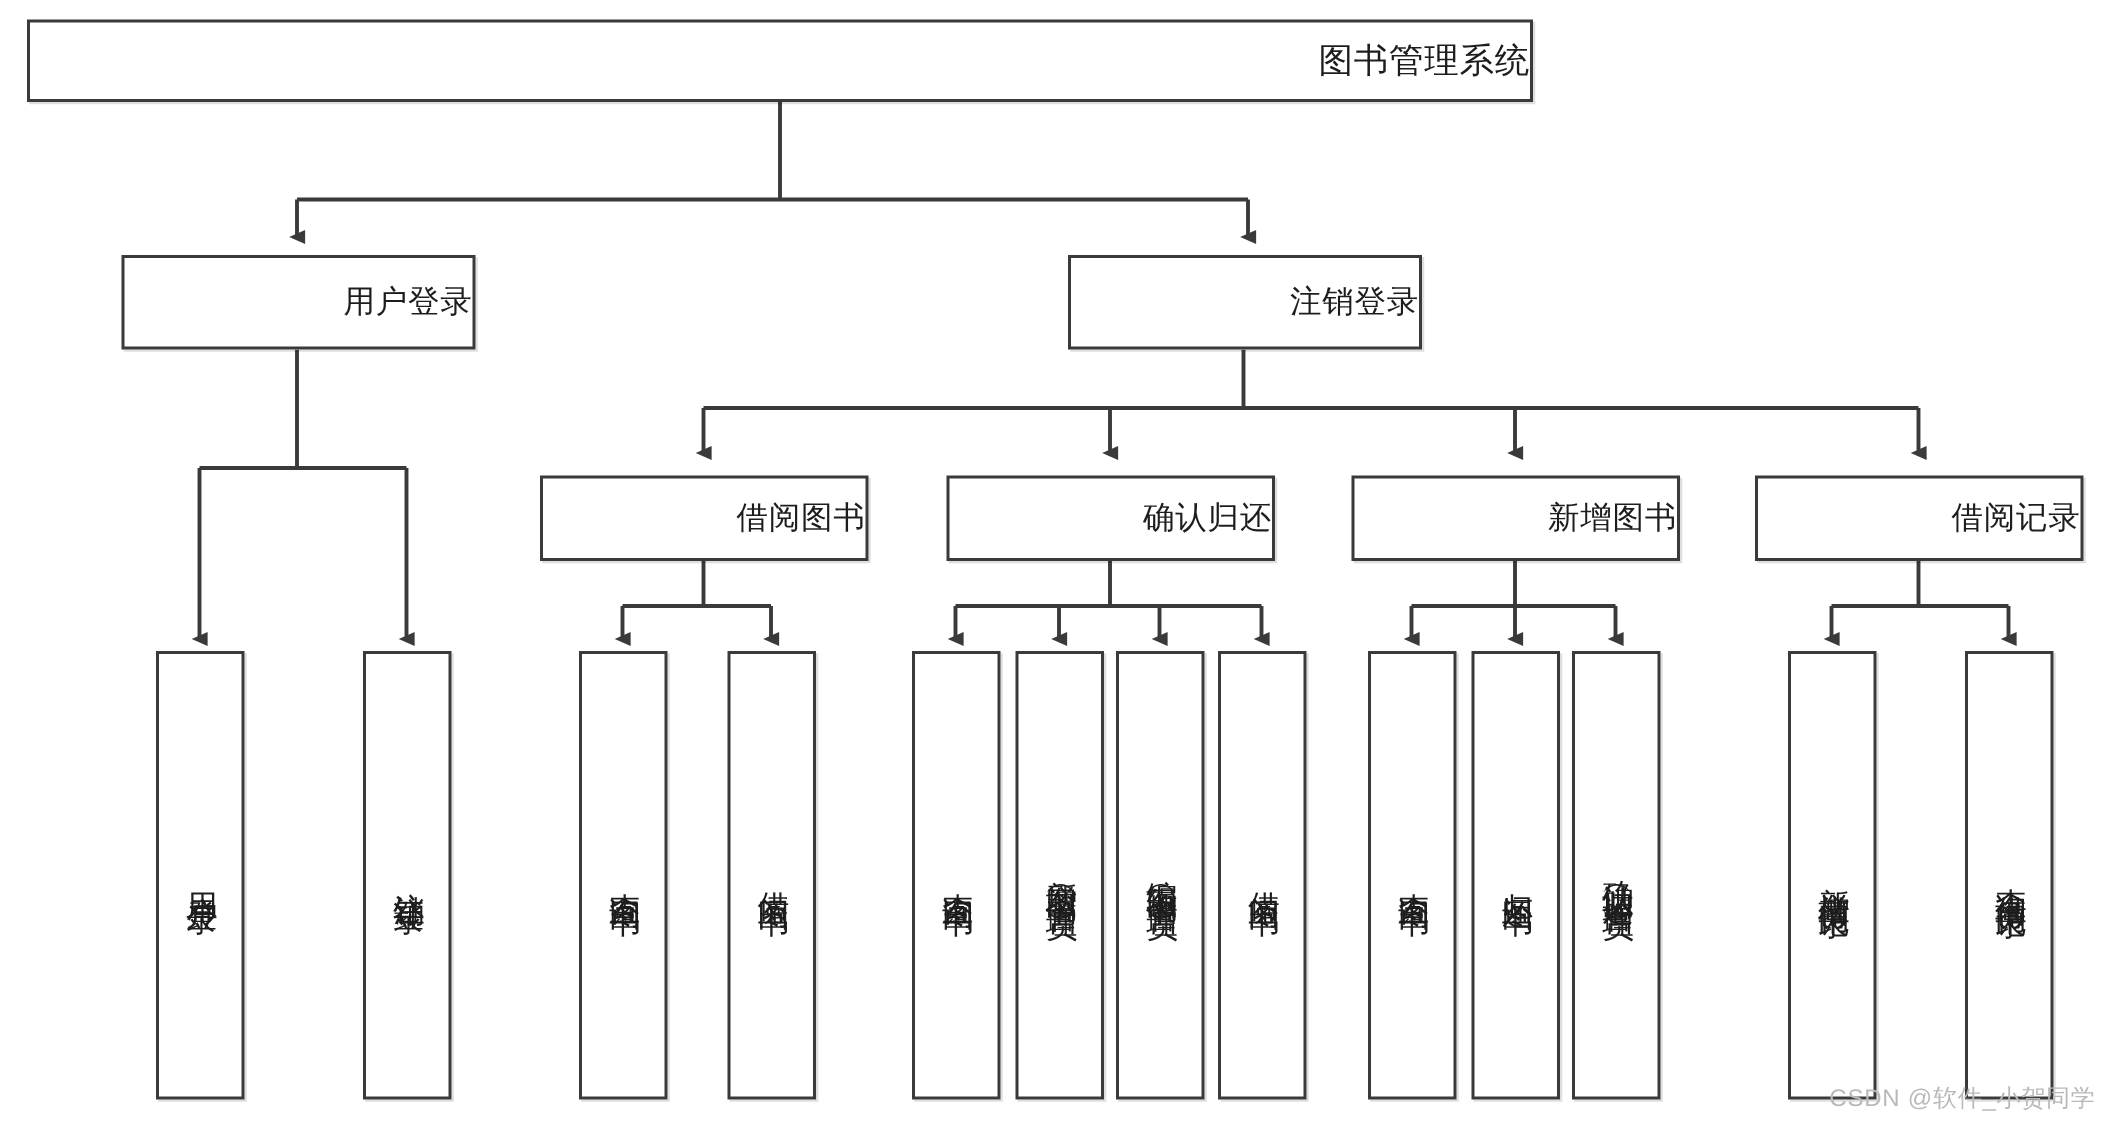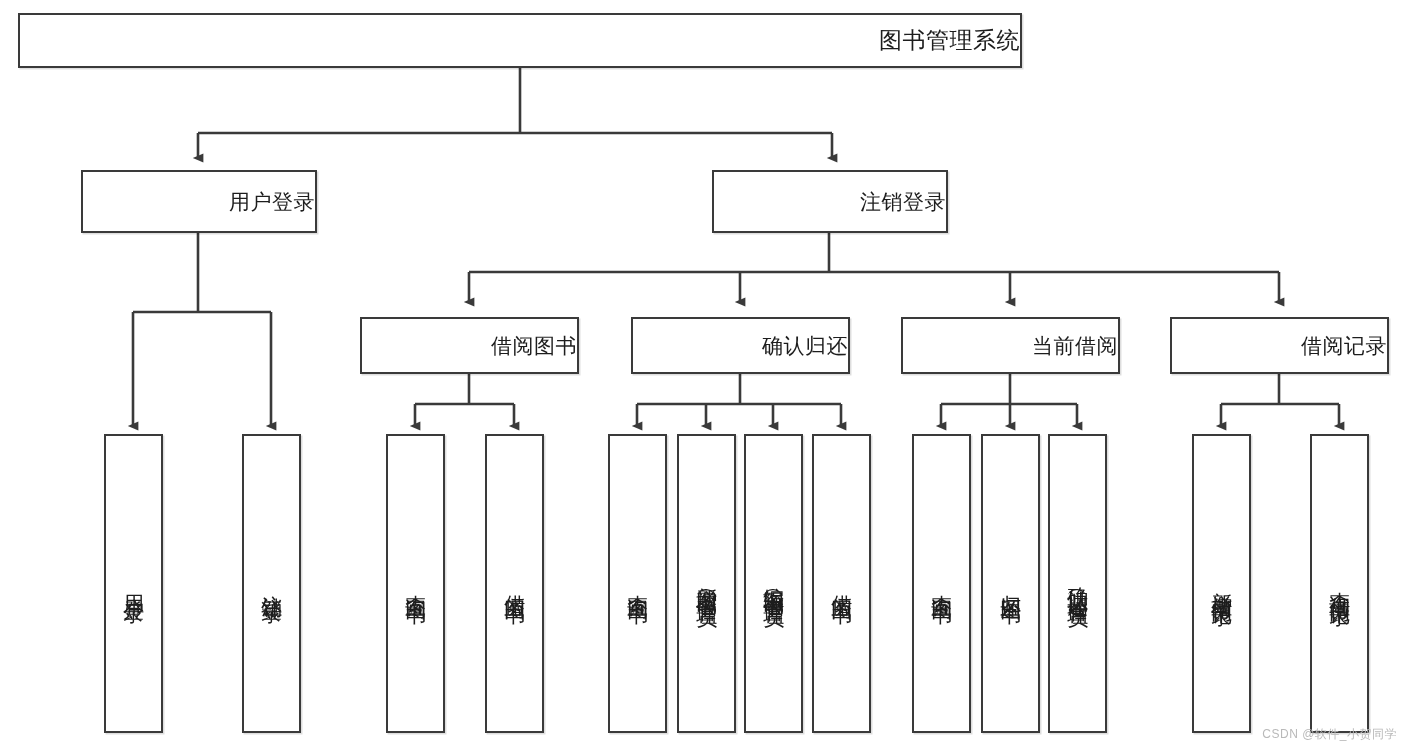--- a/index.html
+++ b/index.html
@@ -59,21 +59,21 @@
     white-space: nowrap;
     max-height: 270px;
   }
   #title-node .label {
     font-size: 23px;
   }
   .watermark {
     position: absolute;
     right: 8px;
     bottom: 4px;
-    font-size: 12px;
+    font-size: 16px;
     color: #b9b9b9;
     white-space: nowrap;
     letter-spacing: 0.5px;
   }
 </style>
 </head>
 <body>
 
 <div id="canvas">
 
@@ -141,21 +141,21 @@
 
   <div class="node horiz" style="left:360px; top:317px; width:219px; height:57px;">
     <span class="label">借阅图书</span>
   </div>
 
   <div class="node horiz" style="left:631px; top:317px; width:219px; height:57px;">
     <span class="label">确认归还</span>
   </div>
 
   <div class="node horiz" style="left:901px; top:317px; width:219px; height:57px;">
-    <span class="label">当前借阅</span>
+    <span class="label">新增图书</span>
   </div>
 
   <div class="node horiz" style="left:1170px; top:317px; width:219px; height:57px;padding-left:40px;">
     <span class="label">借阅记录</span>
   </div>
 
   <div class="node vert" style="left:104px; top:434px; width:59px; height:299px;">
     <span class="label">用户登录</span>
   </div>
 

